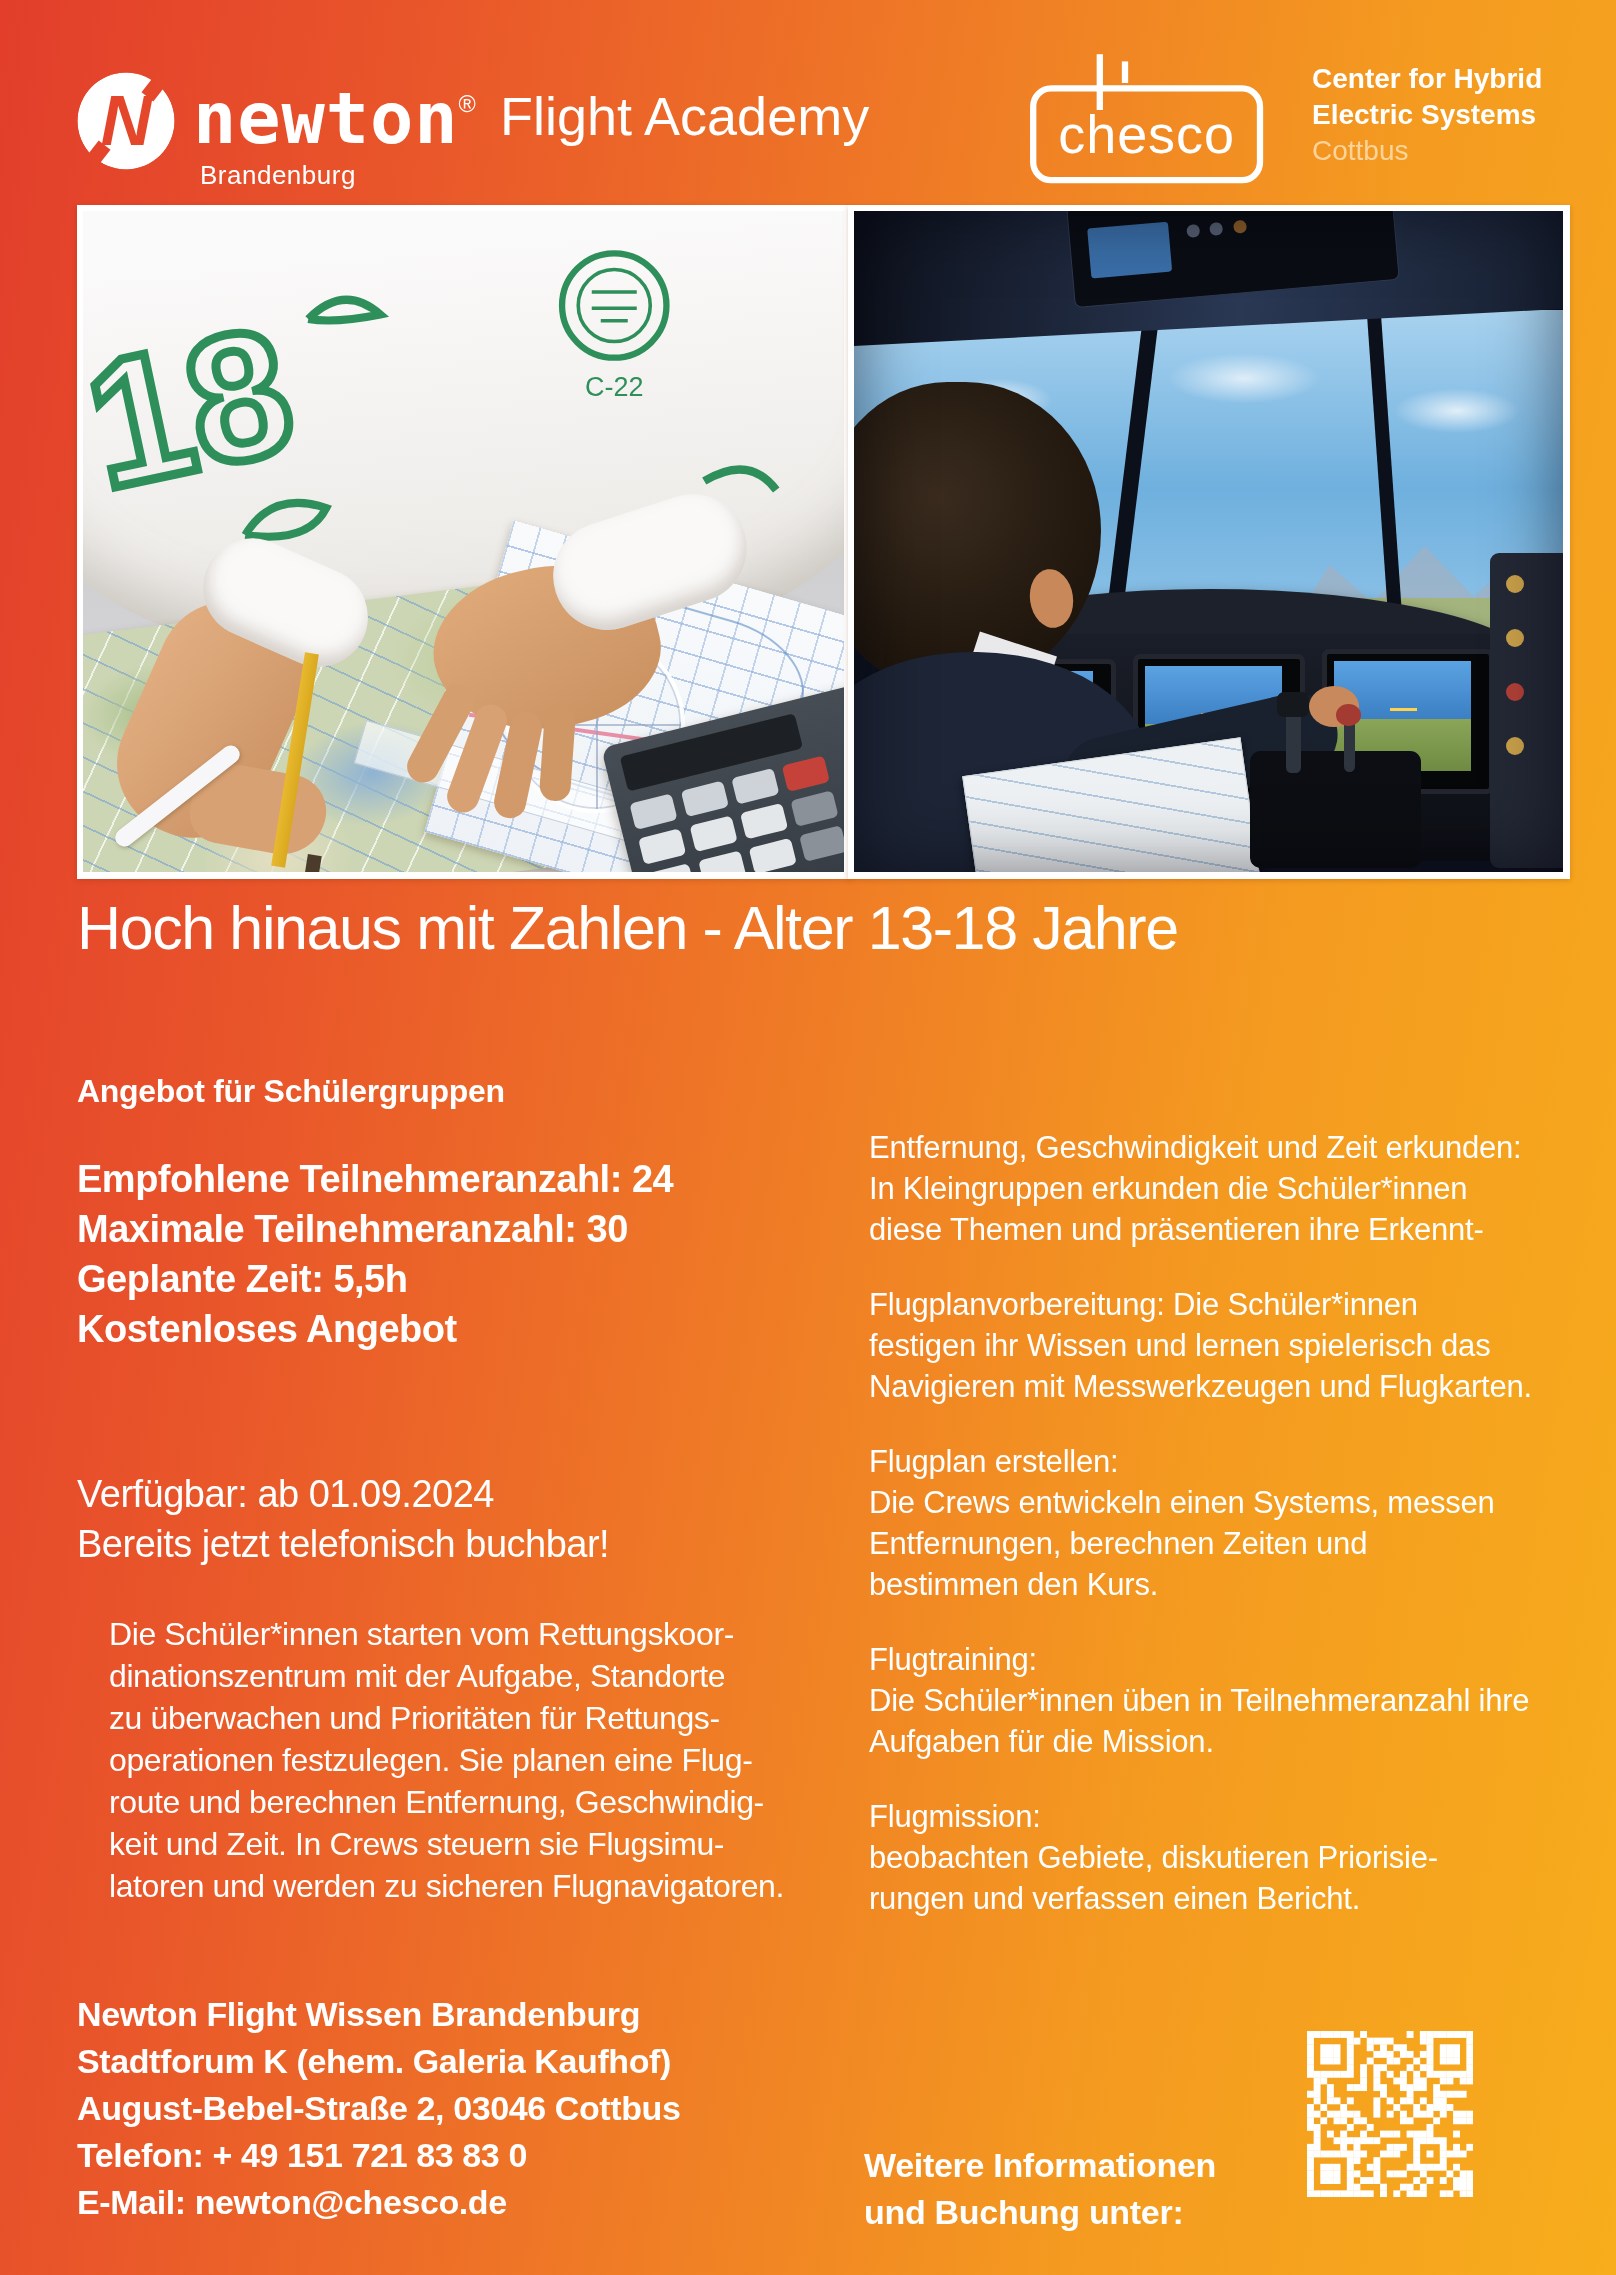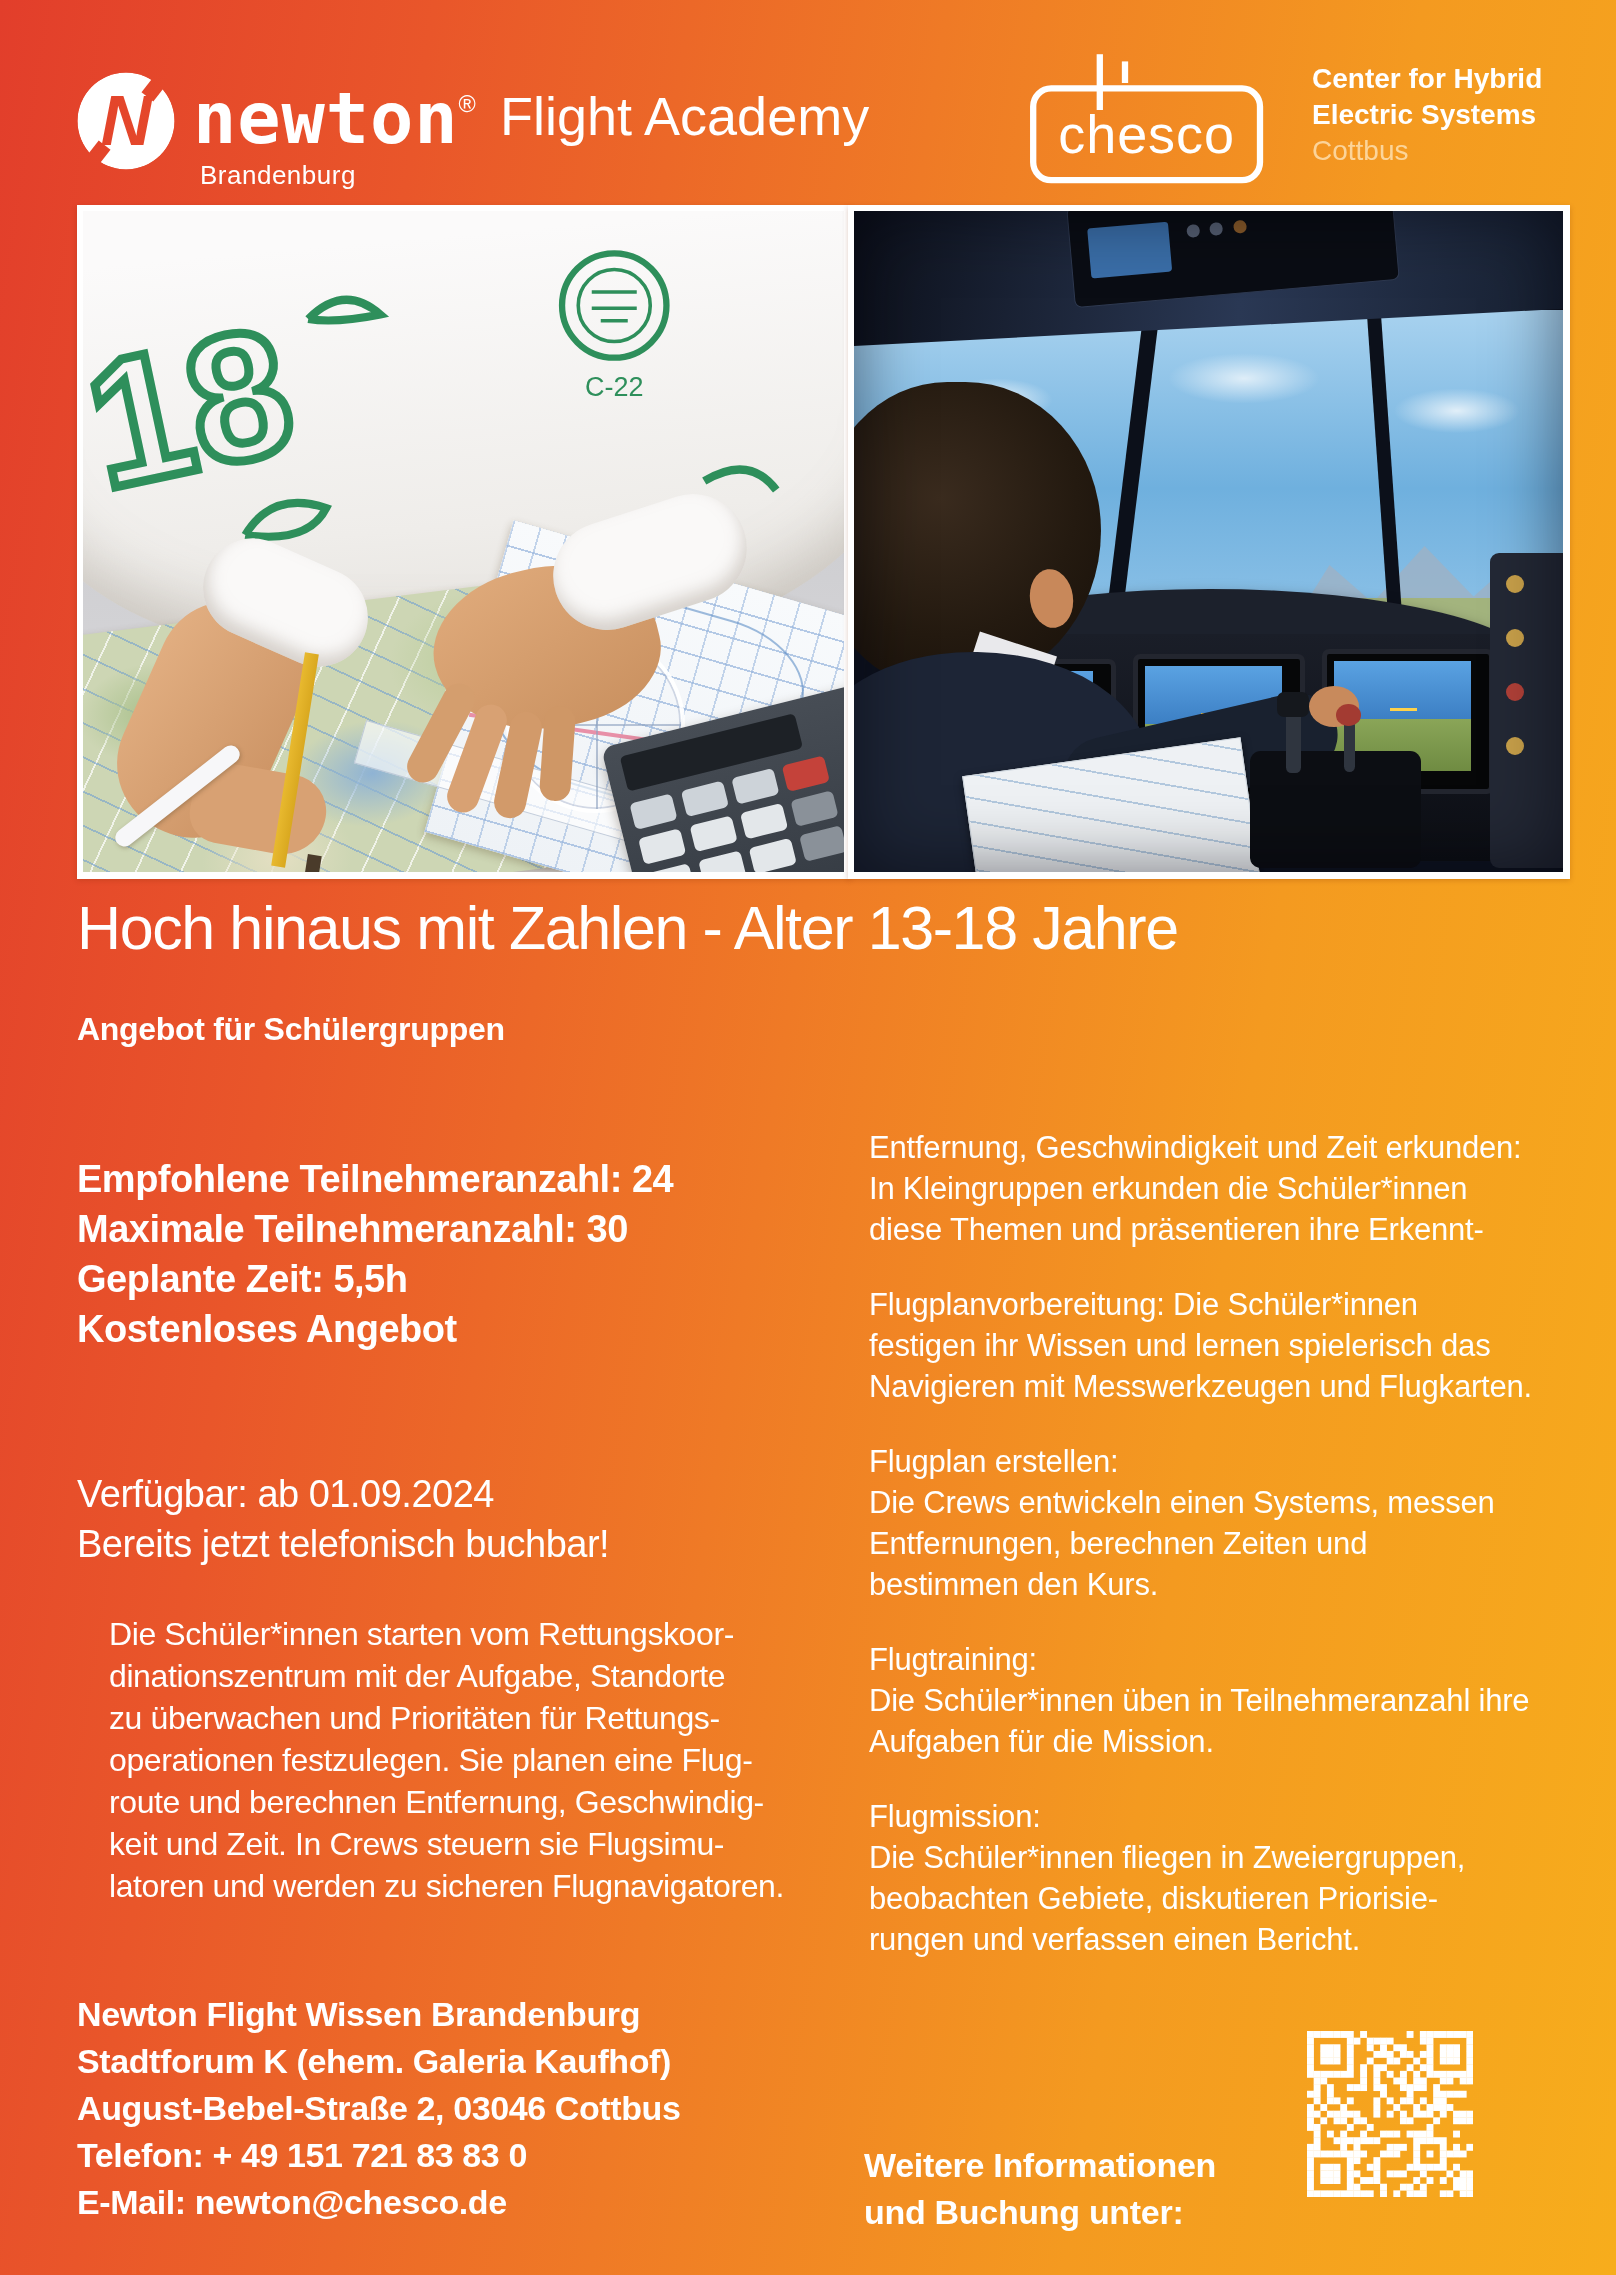--- a/index.html
+++ b/index.html
@@ -210,21 +210,21 @@
         <div class="abs" style="left:27px;top:-59px;width:32px;height:25px;background:#15181d;border-radius:7.2px;"></div>
         <div class="abs" style="left:94px;top:-31px;width:10.8px;height:52px;background:#2f353f;border-radius:5.4px;"></div>
         <div class="abs" style="left:86px;top:-47px;width:25px;height:21.6px;background:#a33b32;border-radius:50%;"></div>
       </div>
       <div class="abs" style="left:0;top:0;width:100%;height:100%;box-shadow:inset 0 0 72px rgba(0,0,10,0.55);"></div>
     </div>
   </div>
 
   <div class="abs txt h1" style="left:77px;top:893px;">Hoch hinaus mit Zahlen - Alter 13-18 Jahre</div>
 
-  <div class="abs txt subtitle" style="left:77px;top:1011px;">Angebot für Schülergruppen</div>
+  <div class="abs txt subtitle" style="left:77px;top:1073px;">Angebot für Schülergruppen</div>
 
   <div class="abs txt facts" style="left:77px;top:1154px;">
       <div>Empfohlene Teilnehmeranzahl: 24</div>
       <div>Maximale Teilnehmeranzahl: 30</div>
       <div>Geplante Zeit: 5,5h</div>
       <div>Kostenloses Angebot</div>
     </div>
 
   <div class="abs txt avail" style="left:77px;top:1469px;">
       <div>Verfügbar: ab 01.09.2024</div>
@@ -266,21 +266,20 @@
         <div>Entfernungen, berechnen Zeiten und</div>
         <div>bestimmen den Kurs.</div>
       </div>
     <div class="pblock">
         <div>Flugtraining:</div>
         <div>Die Schüler*innen üben in Teilnehmeranzahl ihre</div>
         <div>Aufgaben für die Mission.</div>
       </div>
     <div class="pblock">
         <div>Flugmission:</div>
-        <div>Die Schüler*innen fliegen in Zweiergruppen,</div>
         <div>beobachten Gebiete, diskutieren Priorisie-</div>
         <div>rungen und verfassen einen Bericht.</div>
       </div>
   </div>
 
   <div class="abs txt booking" style="left:864px;top:2142px;">
       <div>Weitere Informationen</div>
       <div>und Buchung unter:</div>
     </div>
 

